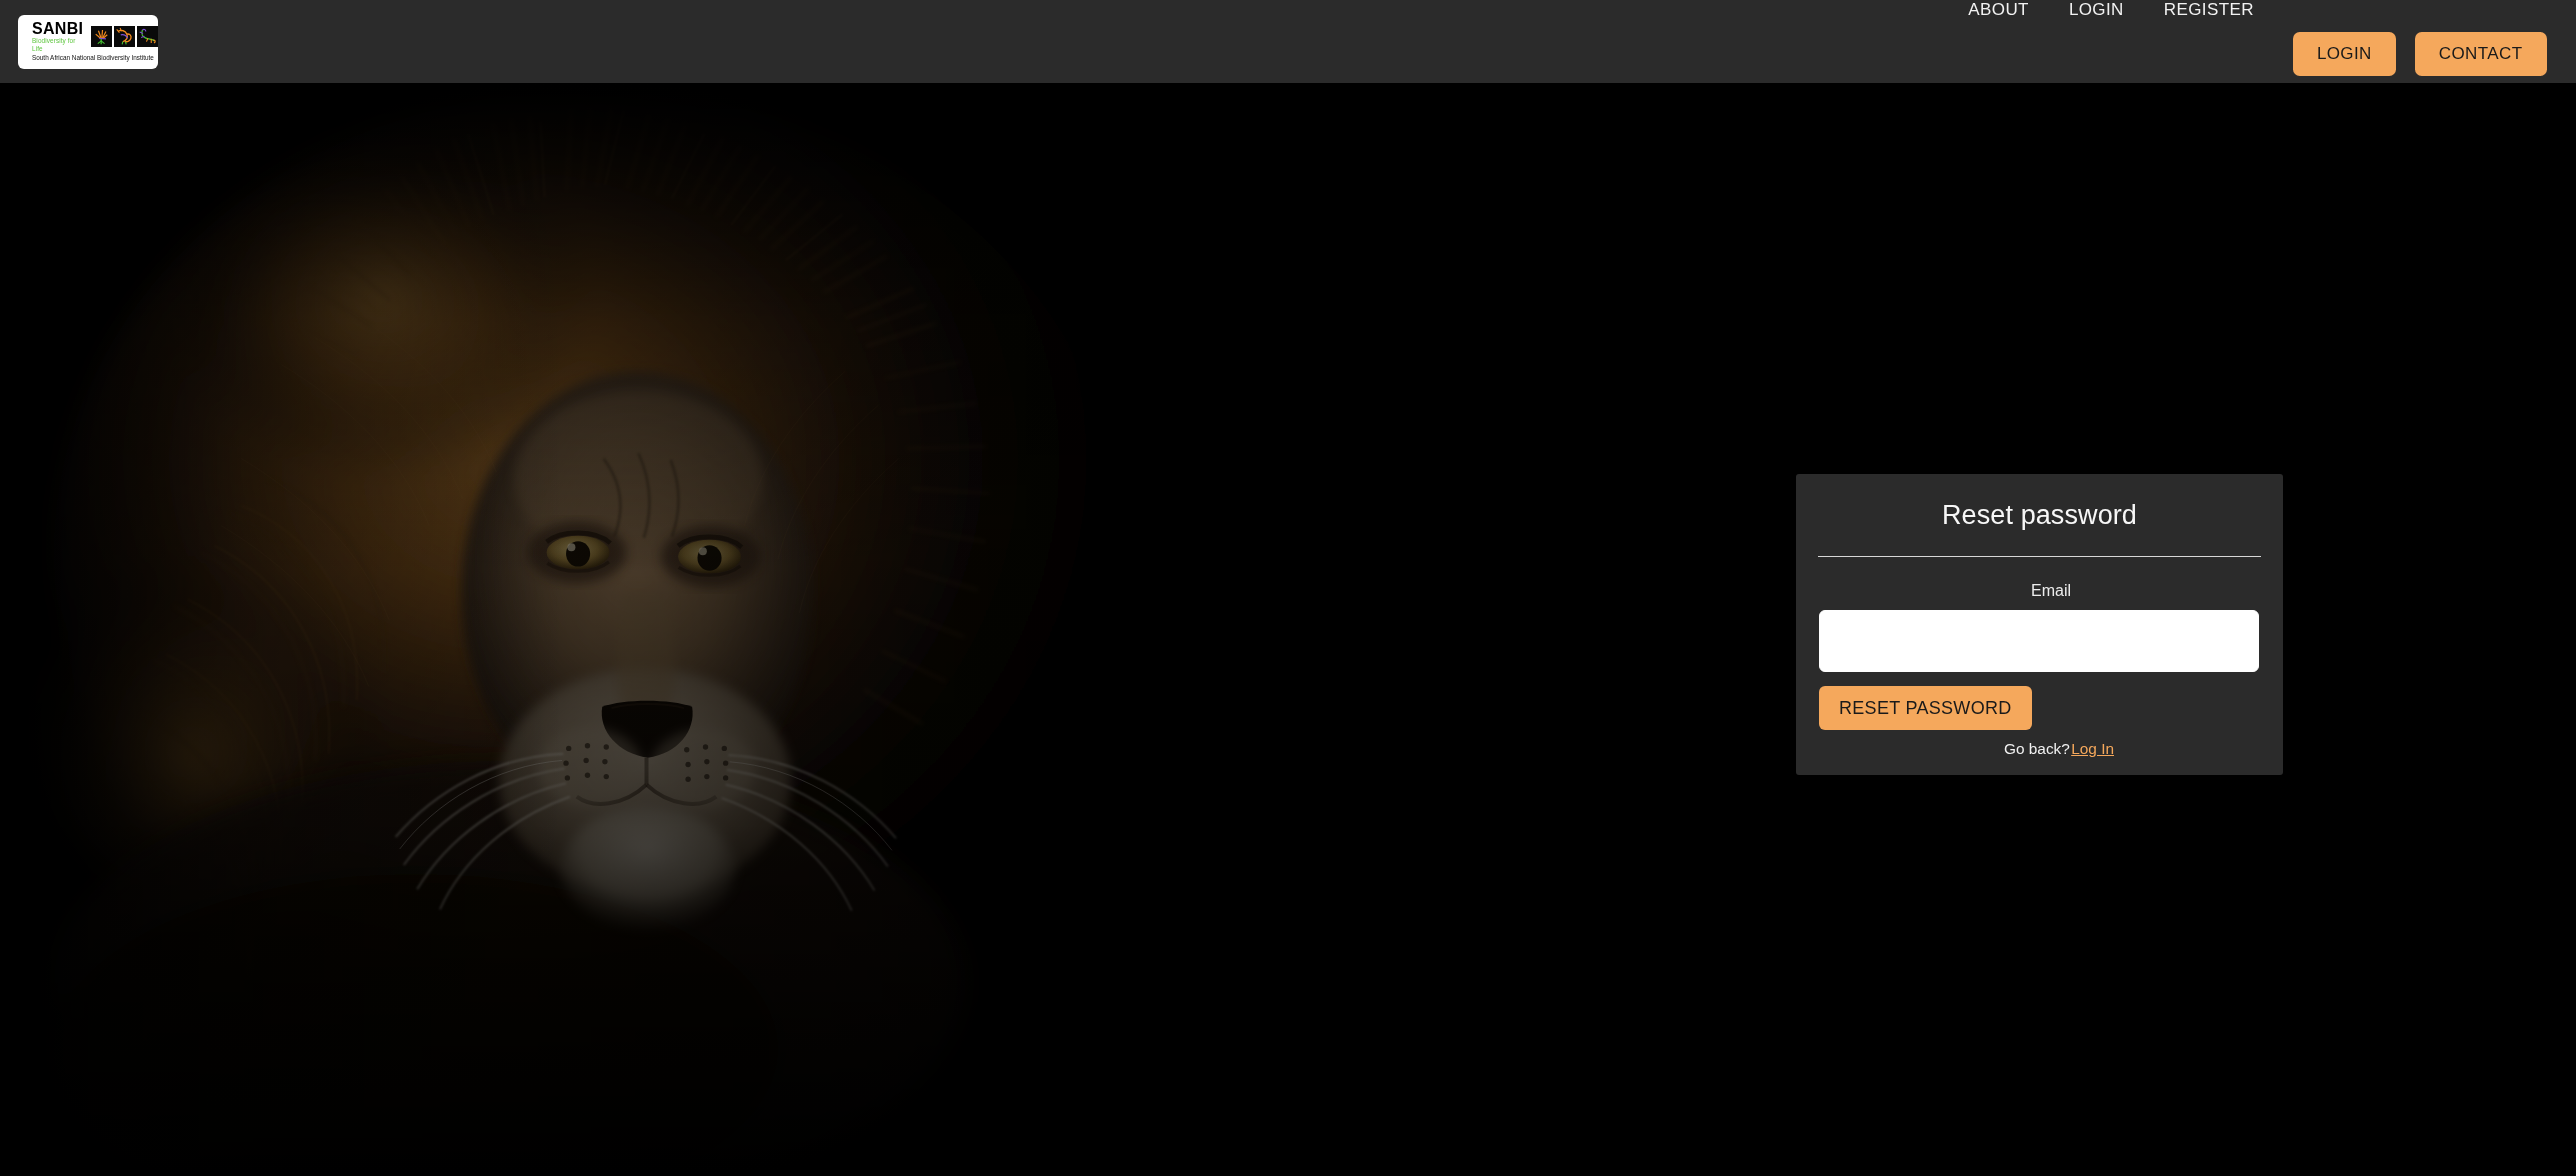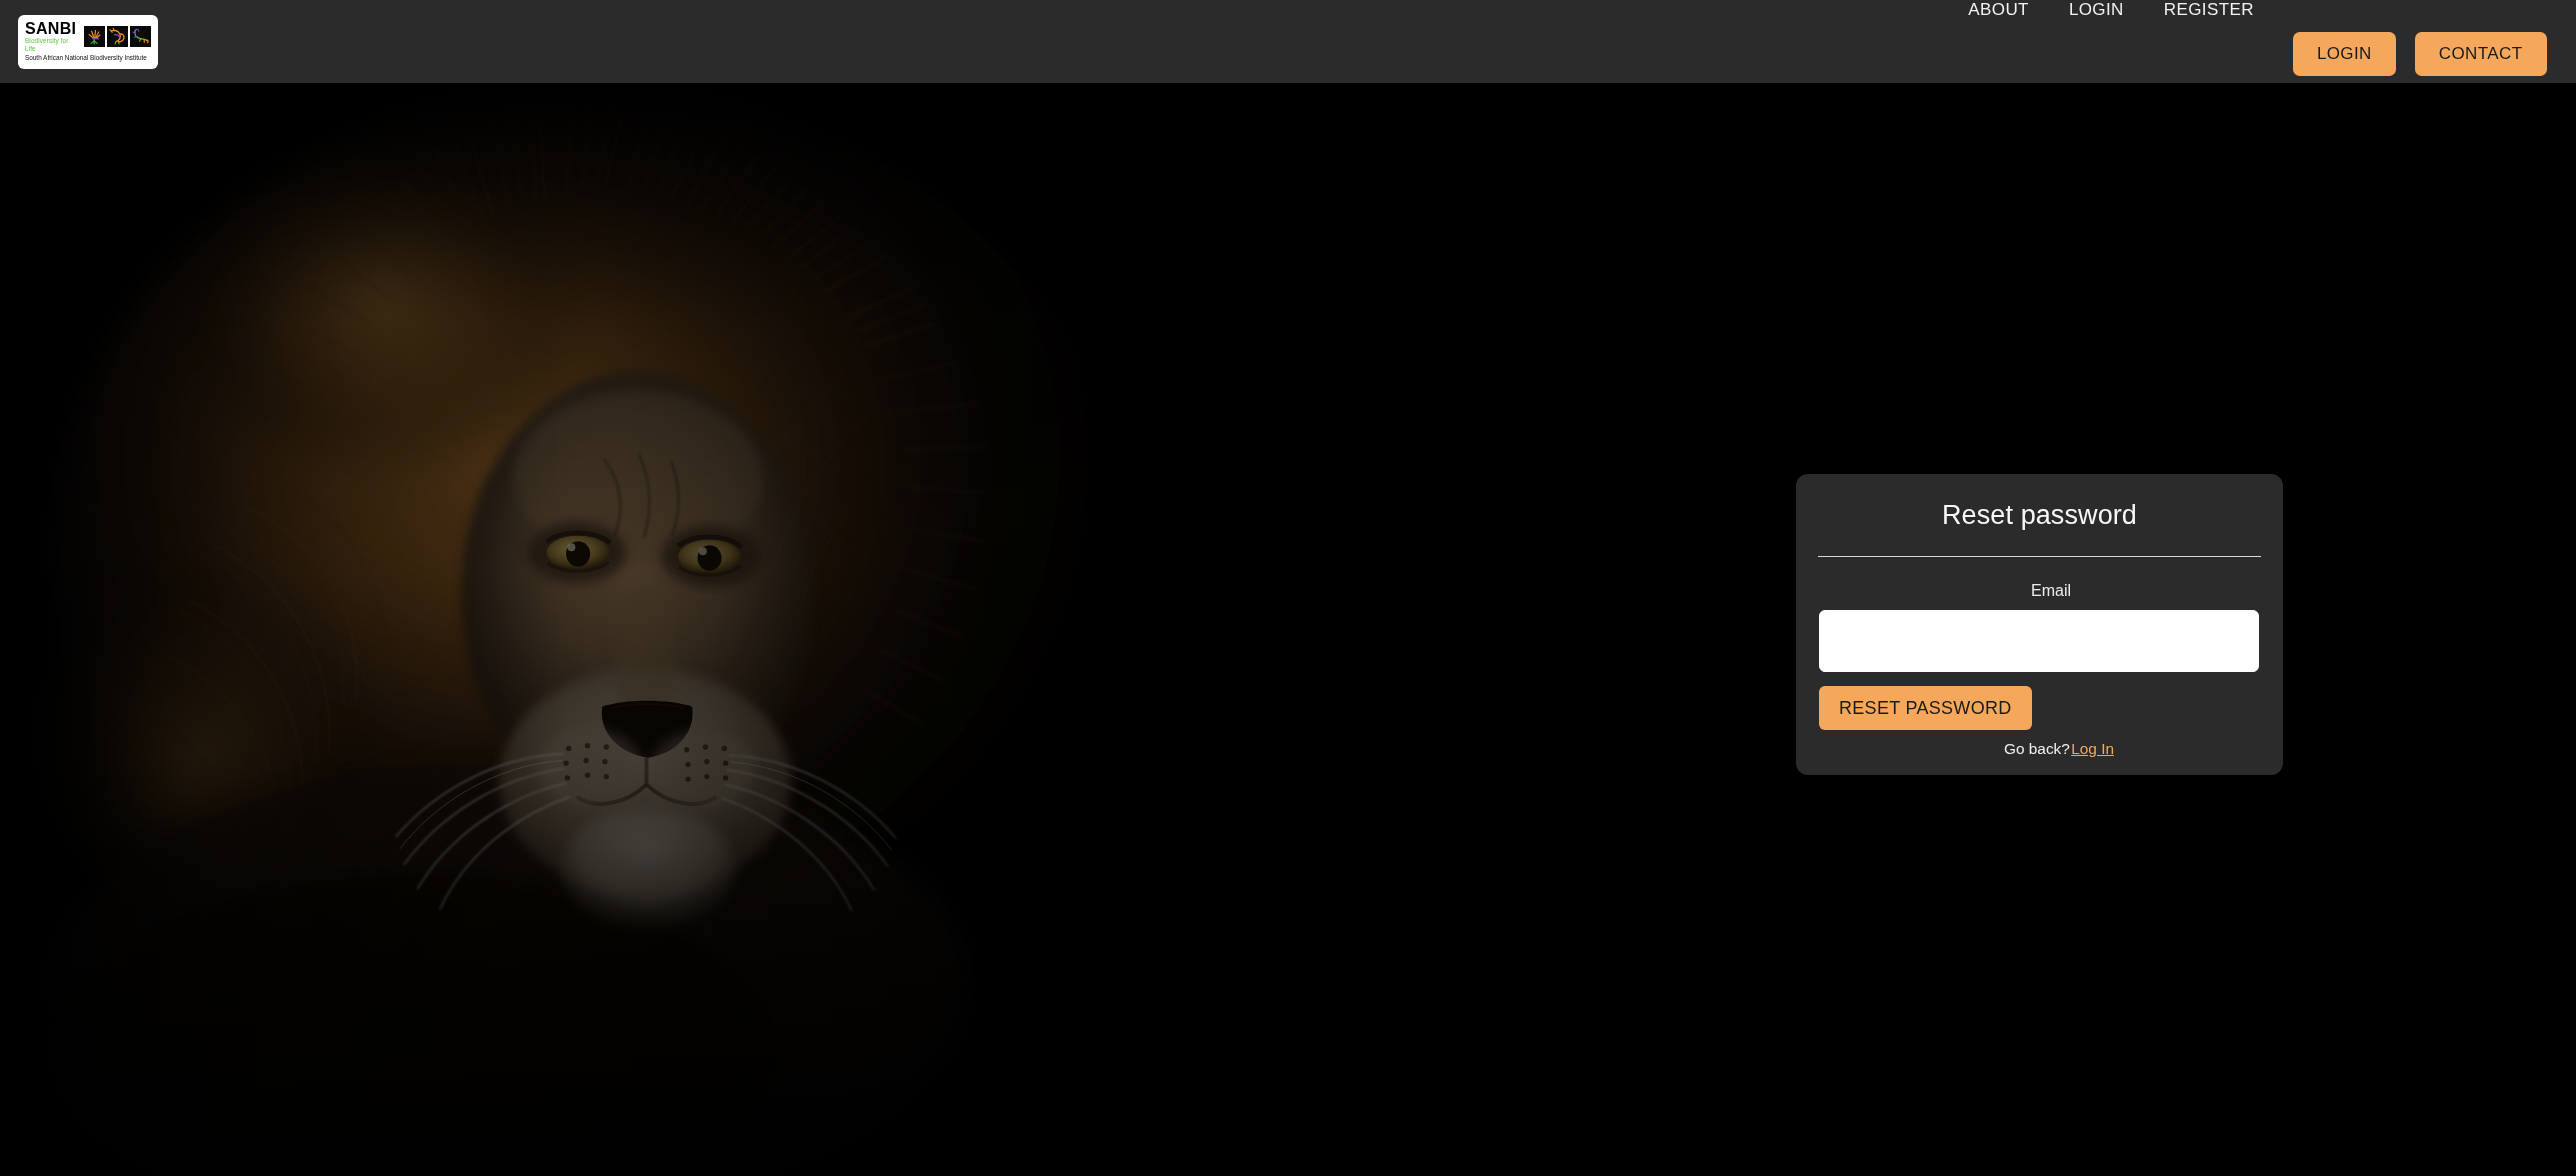--- a/index.html
+++ b/index.html
@@ -22,21 +22,21 @@
     display:flex; align-items:center;
     z-index:30;
   }
 
   
   .logo-box {
     position:absolute; left:18px; top:14.8px;
     width:140px; height:54px;
     background:#ffffff;
     border-radius:6px;
-    display:flex; align-items:center; justify-content:center;
+    display:flex; align-items:center; justify-content:flex-end;
     overflow:hidden;
   }
   .logo-inner { width:126px; display:flex; flex-direction:column; gap:0.7px; }
   .logo-row1 { display:flex; align-items:center; gap:2.7px; }
   .logo-wordblock { display:flex; flex-direction:column; }
   .logo-sanbi {
     font-family:"Liberation Sans", sans-serif;
     font-weight:bold; font-size:16px; line-height:16px;
     letter-spacing:0.3px; color:#000;
   }
@@ -89,21 +89,21 @@
     overflow:hidden;
   }
   .hero-img { position:absolute; left:0; top:0; width:1348px; height:1094px; }
 
   
   .card {
     position:absolute;
     left:1796px; top:474px;
     width:487px; height:301px;
     background:#2b2b2b;
-    border-radius:12px;
+    border-radius:3px;
     z-index:20;
   }
   .card-title {
     text-align:center;
     color:#f7f7f7;
     font-size:27px;
     font-weight:normal;
     padding-top:25.5px;
     letter-spacing:0.1px;
   }

